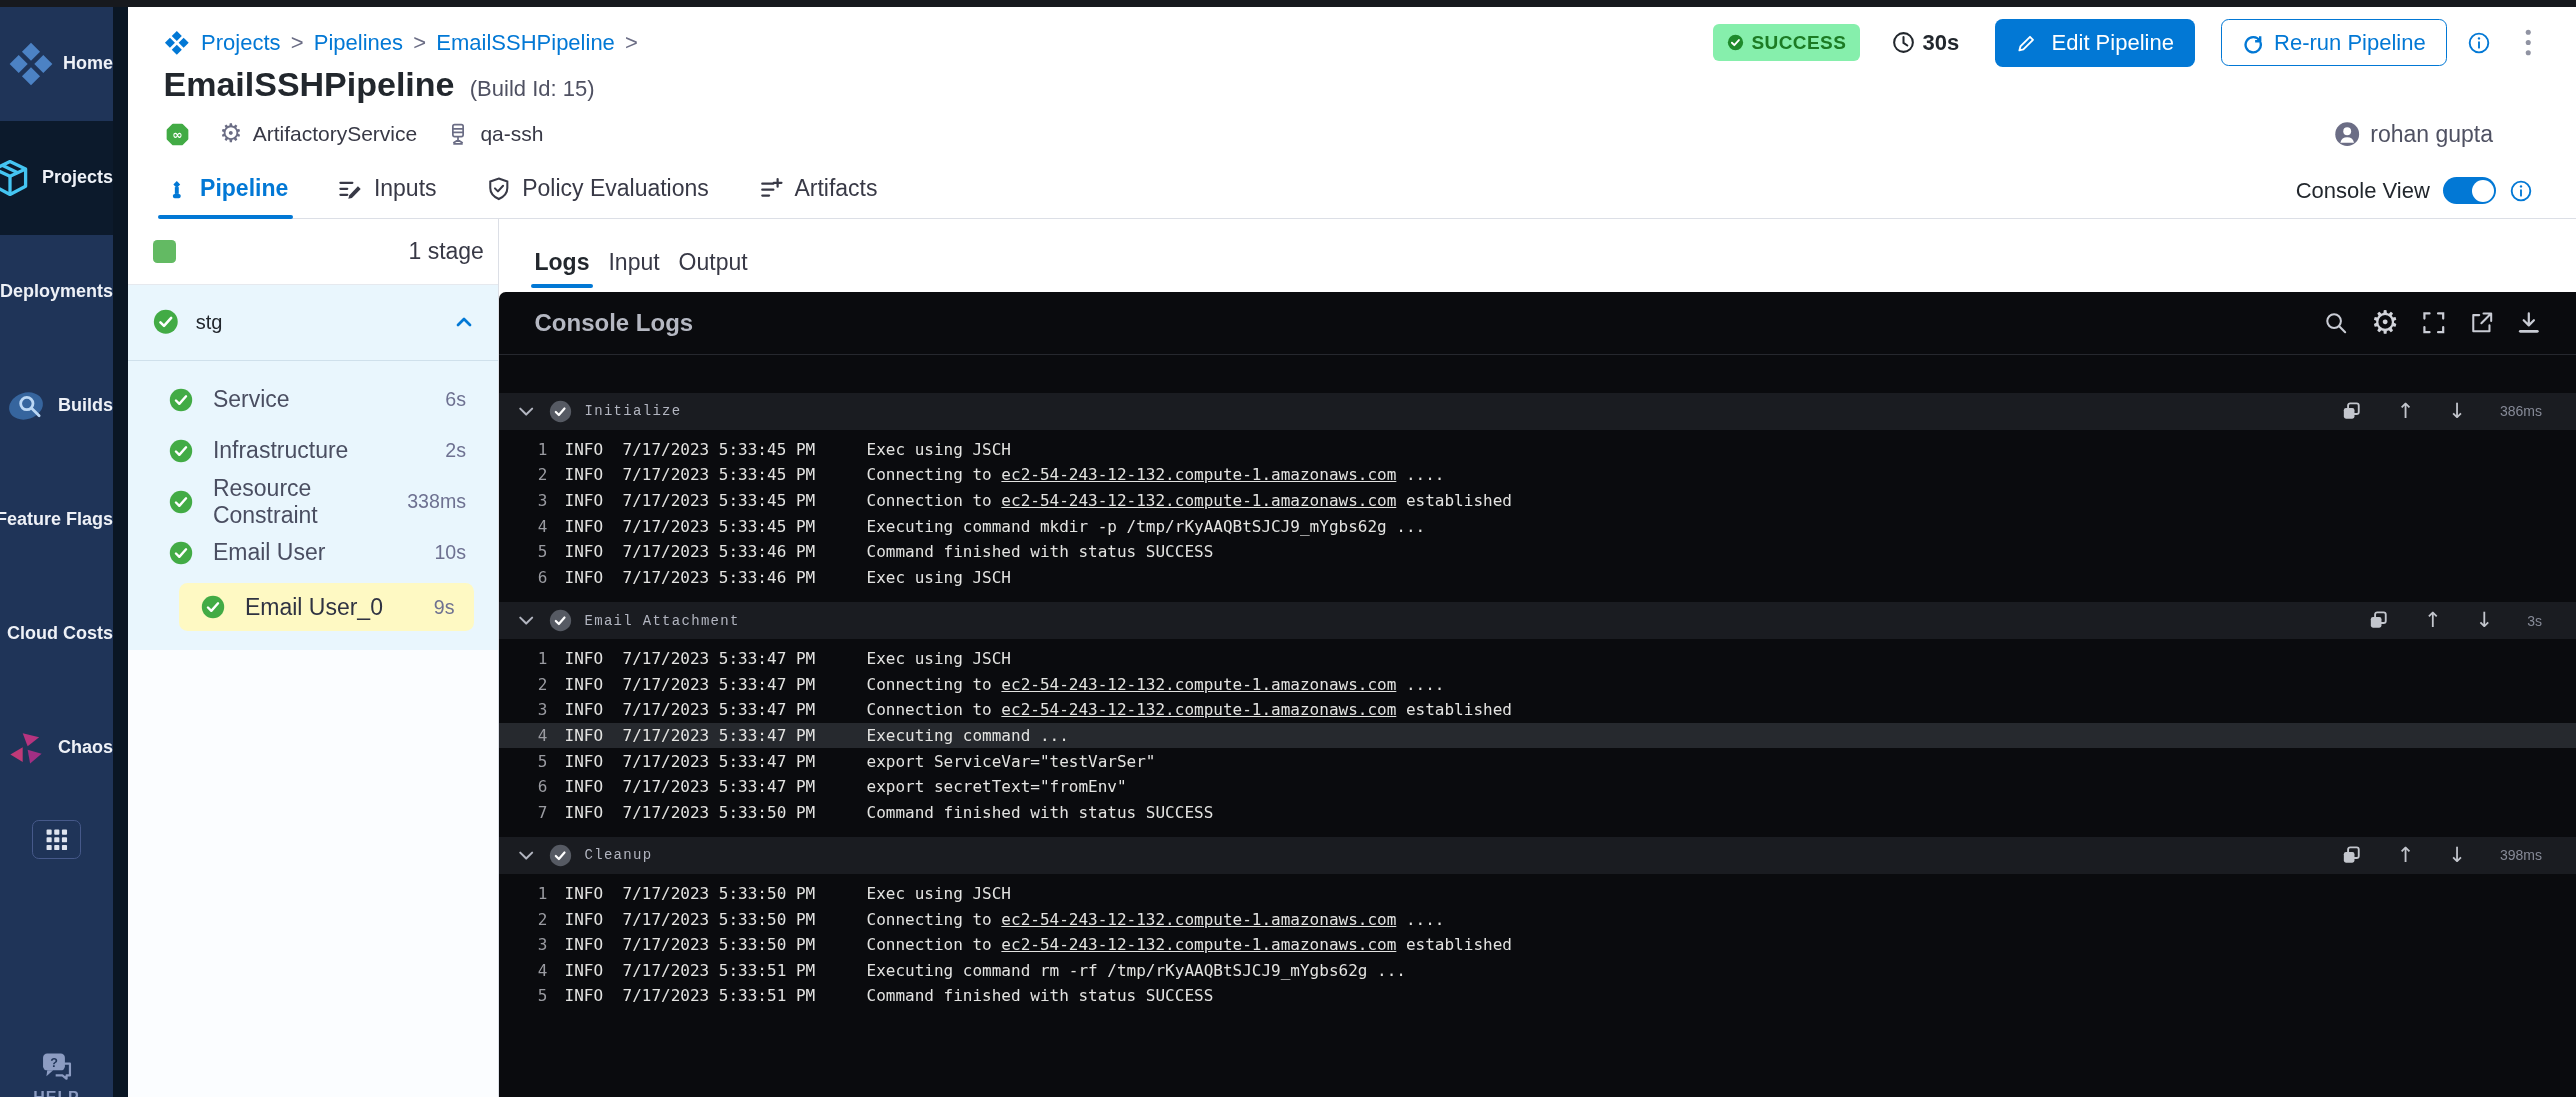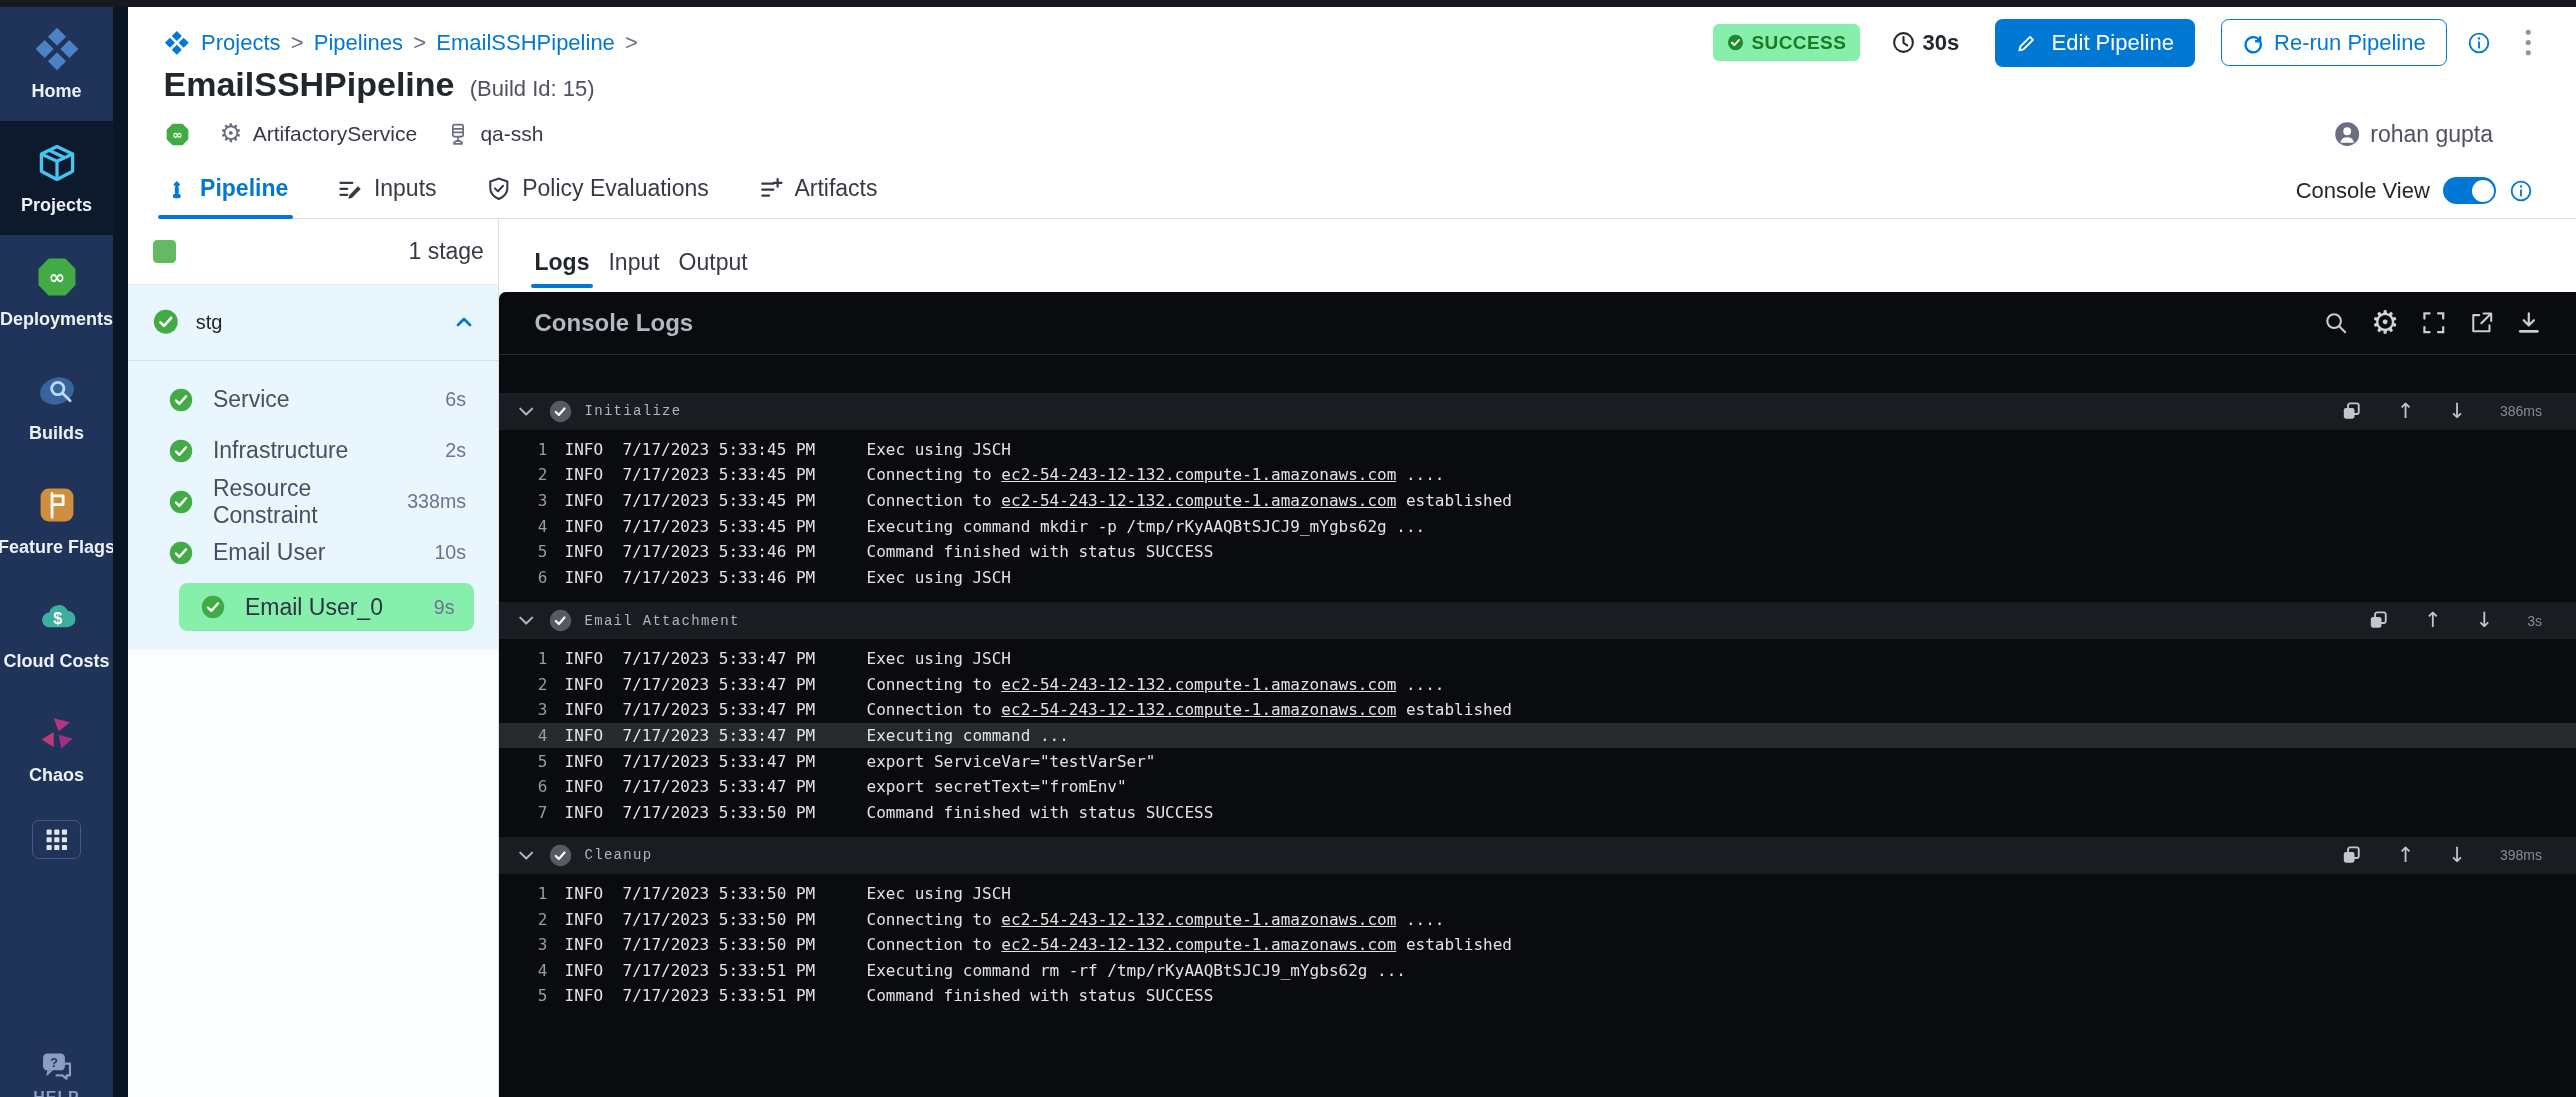--- a/index.html
+++ b/index.html
@@ -3,22 +3,22 @@
 <meta charset="utf-8">
 <style>
   * { margin:0; padding:0; box-sizing:border-box; }
   html,body { width:2576px; height:1097px; overflow:hidden; background:#fff;
               font-family:"Liberation Sans", sans-serif; }
   .top-strip { height:6.8px; background:#17191e; }
   .app { display:flex; height:1090px; }
 
   
   .nav-rail { width:113px; background:#1f3458; display:flex; flex-direction:column; flex-shrink:0; }
-  .nav-item { height:114px; display:flex; flex-direction:column; align-items:center;
-              justify-content:center; gap:8.5px; cursor:pointer; }
+  .nav-item { height:114px; display:flex; align-items:center;
+              justify-content:flex-end; gap:8.5px; cursor:pointer; }
   .nav-item.active { background:#0c1a2c; }
   .nav-label { font-size:18px; font-weight:700; color:#eef1f7; white-space:nowrap; }
   .apps-box { width:49px; height:39px; margin:15.3px auto 0; border:1.7px solid #46598a;
               border-radius:6.8px; display:flex; align-items:center; justify-content:center; }
   .help-item { margin-top:auto; margin-bottom:-10.2px; display:flex; flex-direction:column;
                align-items:center; gap:5.1px; }
   .help-label { font-size:16px; font-weight:700; color:#8c9cc2; letter-spacing:0.9px; }
   .dark-strip { width:14.5px; background:#0a1624; flex-shrink:0; }
 
   
@@ -75,21 +75,21 @@
   .stage-body { background:#e9f6fd; padding-bottom:12px; }
   .stage-row { height:75px; display:flex; align-items:center; padding:0 22px 0 25.6px; cursor:pointer; }
   .stage-name { font-size:20px; color:#22272d; margin-left:17px; }
   .stage-chevron { margin-left:auto; display:flex; }
   .stage-divider { height:0.9px; background:#cfe0eb; }
   .steps { padding:13.6px 0 5.1px; }
   .step-row { height:51px; display:flex; align-items:center; padding:0 31.5px 0 41px; cursor:pointer; }
   .step-label { font-size:23px; color:#4a4e61; margin-left:20.4px; }
   .step-dur { margin-left:auto; font-size:19.6px; color:#6e7191; }
   .step-row.selected { height:48px; margin:5.1px 24px 1.7px 51px; padding:0 19px 0 22px;
-                       background:#86efac; border-radius:8.5px; }
+                       background:#fef9c3; border-radius:8.5px; }
   .step-row.selected .step-label { color:#2f3342; }
 
   .log-panel { flex:1; min-width:0; background:#fff; display:flex; flex-direction:column; }
   .log-tabs { height:73px; display:flex; align-items:flex-end; padding-left:36px; gap:19px; }
   .log-tab { font-size:23px; color:#383946; padding-bottom:15.3px; position:relative; cursor:pointer; }
   .log-tab.active { font-weight:700; color:#22272d; }
   .log-tab.active::after { content:""; position:absolute; left:-3.4px; right:-3.4px; bottom:3.4px;
                            height:4.3px; background:#0278d5; border-radius:2.6px; }
   .console { flex:1; background:#0a0b0e; border-top-left-radius:6.8px; display:flex;
              flex-direction:column; overflow:hidden; min-height:0;gap:16px; }

